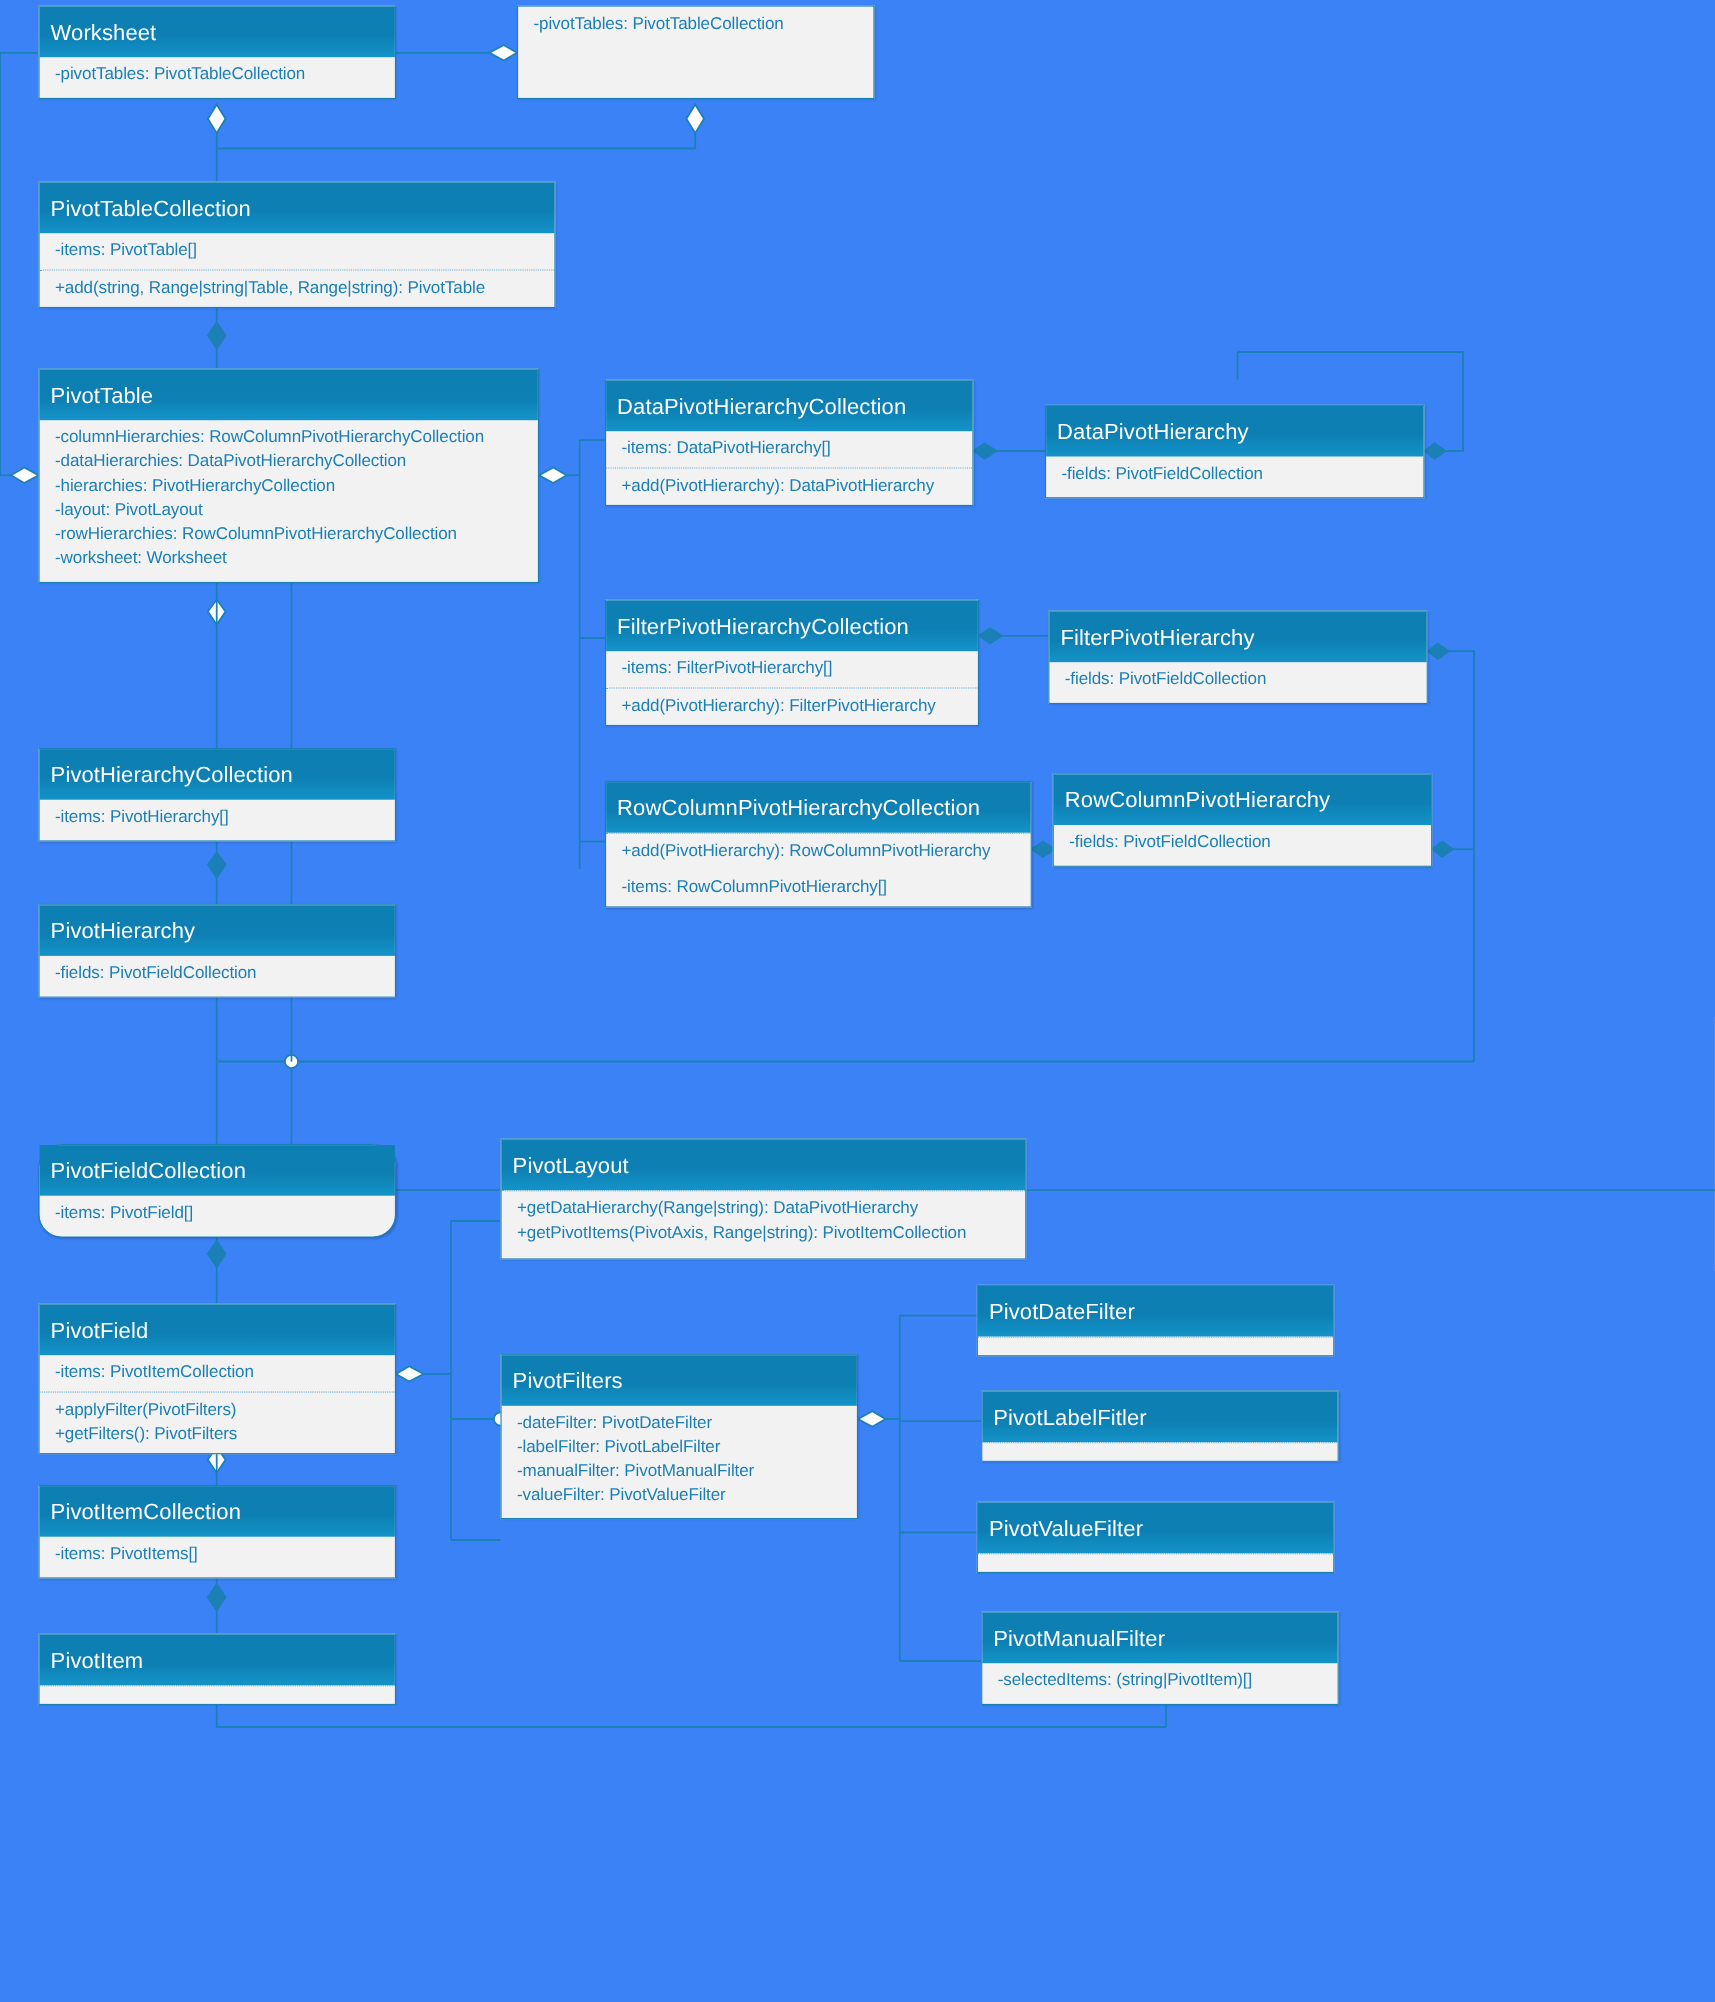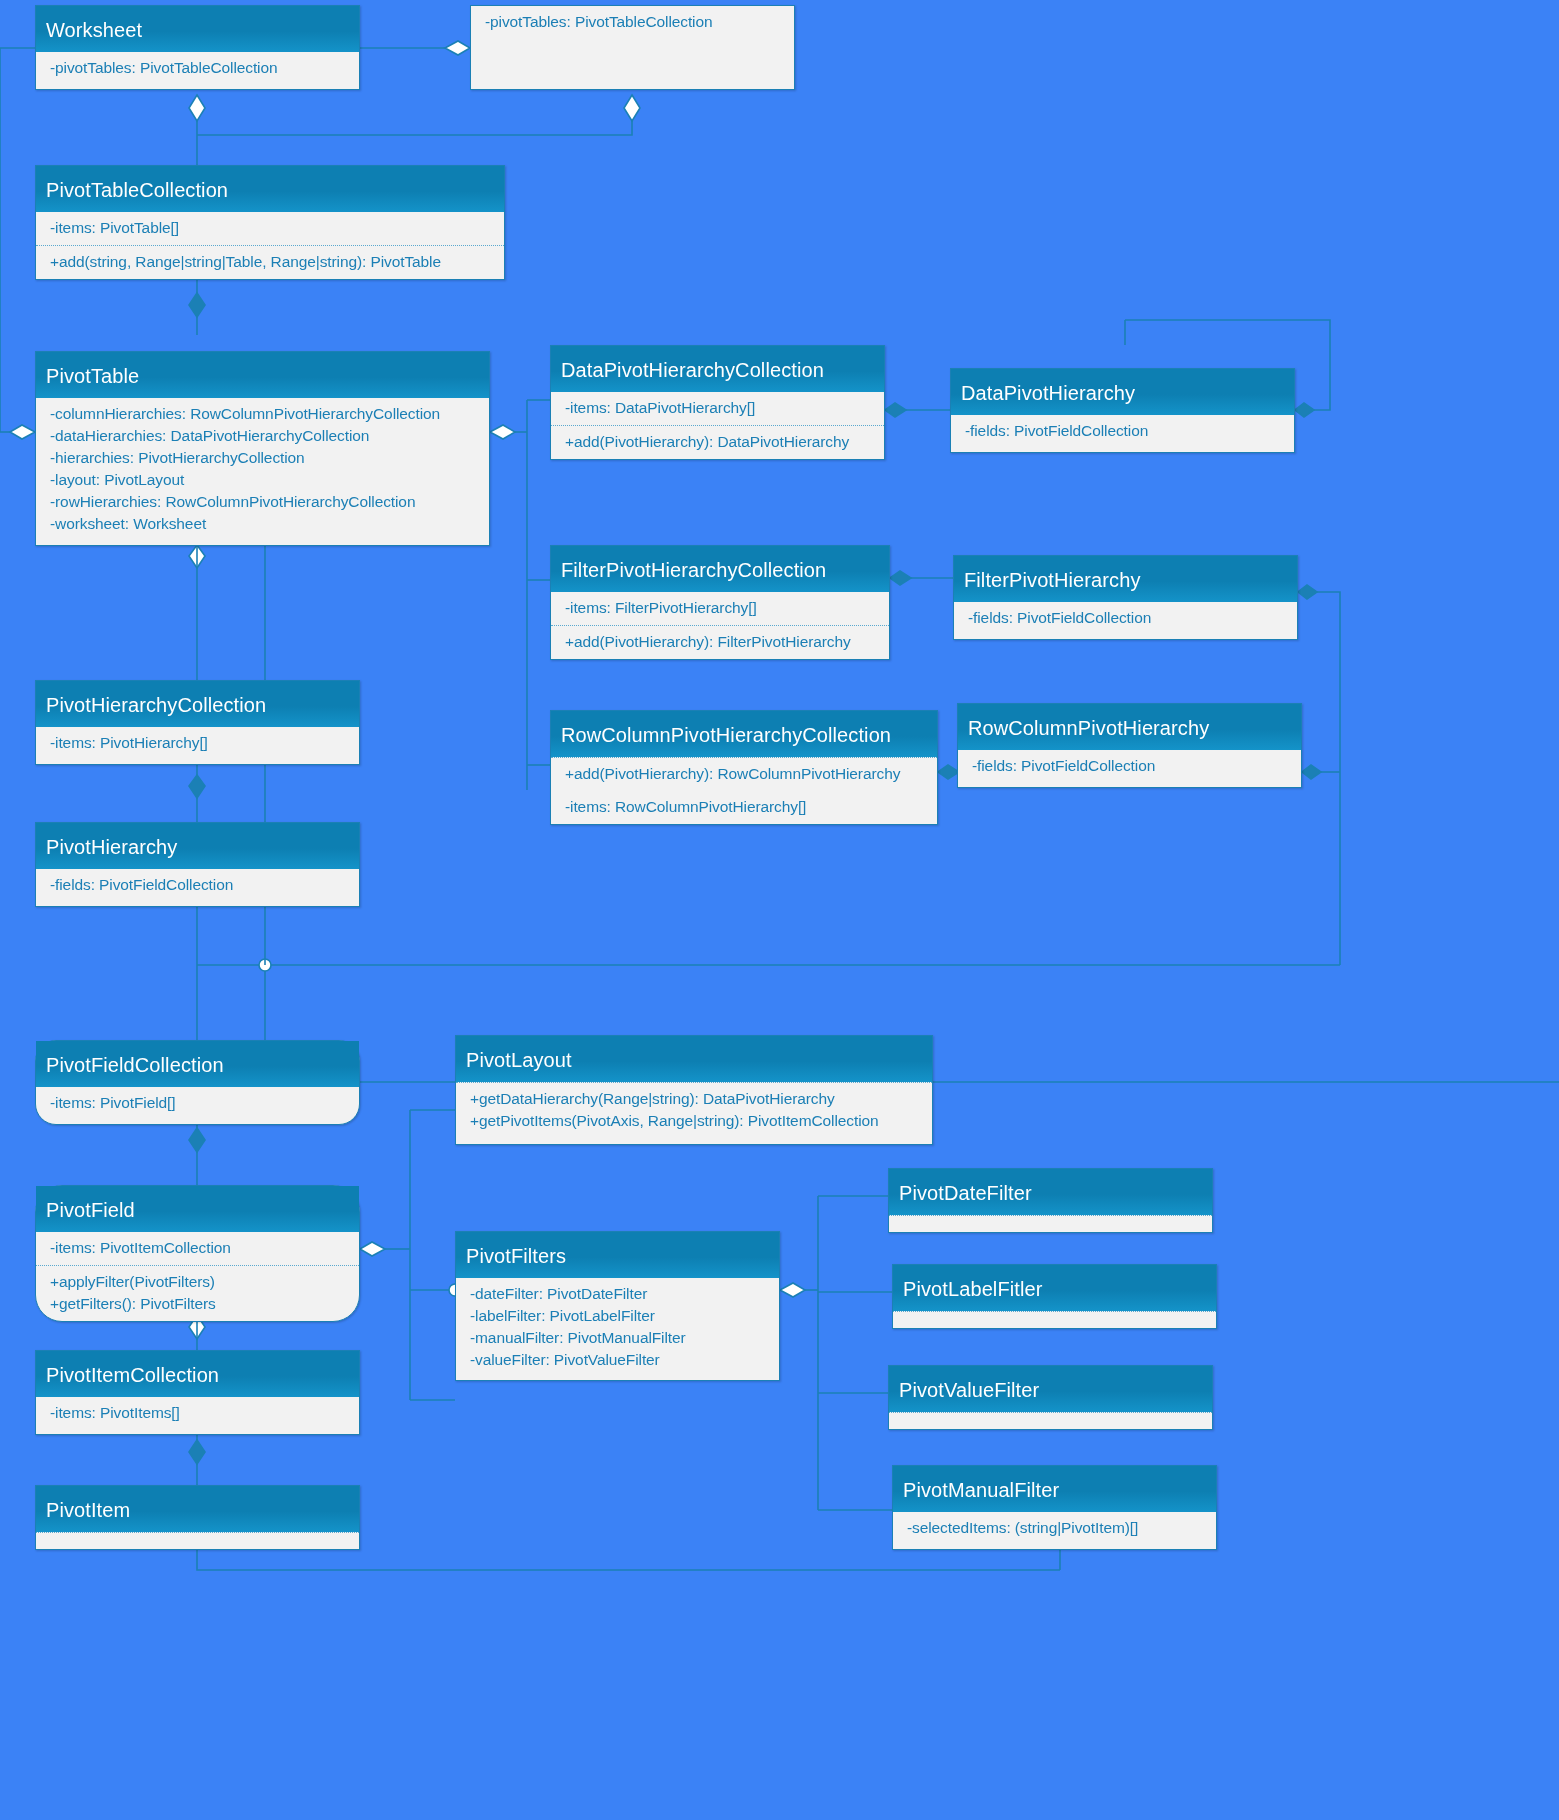--- a/index.html
+++ b/index.html
@@ -207,21 +207,21 @@
       </div>
       <div class="uml" style="left: 35px; top: 165px; width: 470px; min-height: 110px;">
         <div class="uml-title">PivotTableCollection</div>
         <div class="uml-compartment first">
           <div class="uml-row">-items: PivotTable[]</div>
         </div>
         <div class="uml-compartment">
           <div class="uml-row">+add(string, Range|string|Table, Range|string): PivotTable</div>
         </div>
       </div>
-      <div class="uml" style="left: 35px; top: 335px; width: 455px; min-height: 195px; margin-top: 16px;">
+      <div class="uml" style="left: 35px; top: 335px; width: 455px; min-height: 195px;">
         <div class="uml-title">PivotTable</div>
         <div class="uml-compartment first">
           <div class="uml-row">-columnHierarchies: RowColumnPivotHierarchyCollection</div>
           <div class="uml-row">-dataHierarchies: DataPivotHierarchyCollection</div>
           <div class="uml-row">-hierarchies: PivotHierarchyCollection</div>
           <div class="uml-row">-layout: PivotLayout</div>
           <div class="uml-row">-rowHierarchies: RowColumnPivotHierarchyCollection</div>
           <div class="uml-row">-worksheet: Worksheet</div>
         </div>
       </div>
@@ -288,21 +288,21 @@
           <div class="uml-row">-items: PivotField[]</div>
         </div>
       </div>
       <div class="uml" style="left: 455px; top: 1035px; width: 478px; min-height: 110px;">
         <div class="uml-title">PivotLayout</div>
         <div class="uml-compartment first" style="border-top: 1px dotted rgb(90, 169, 207);">
           <div class="uml-row">+getDataHierarchy(Range|string): DataPivotHierarchy</div>
           <div class="uml-row">+getPivotItems(PivotAxis, Range|string): PivotItemCollection</div>
         </div>
       </div>
-      <div class="uml" style="left: 35px; top: 1185px; width: 325px; min-height: 130px; border-radius: 27px;">
+      <div class="uml" style="left: 35px; top: 1185px; width: 325px; min-height: 130px;">
         <div class="uml-title">PivotField</div>
         <div class="uml-compartment first">
           <div class="uml-row">-items: PivotItemCollection</div>
         </div>
         <div class="uml-compartment">
           <div class="uml-row">+applyFilter(PivotFilters)</div>
           <div class="uml-row">+getFilters(): PivotFilters</div>
         </div>
       </div>
       <div class="uml" style="left: 455px; top: 1215px; width: 325px; min-height: 150px; margin-top: 16px;">

